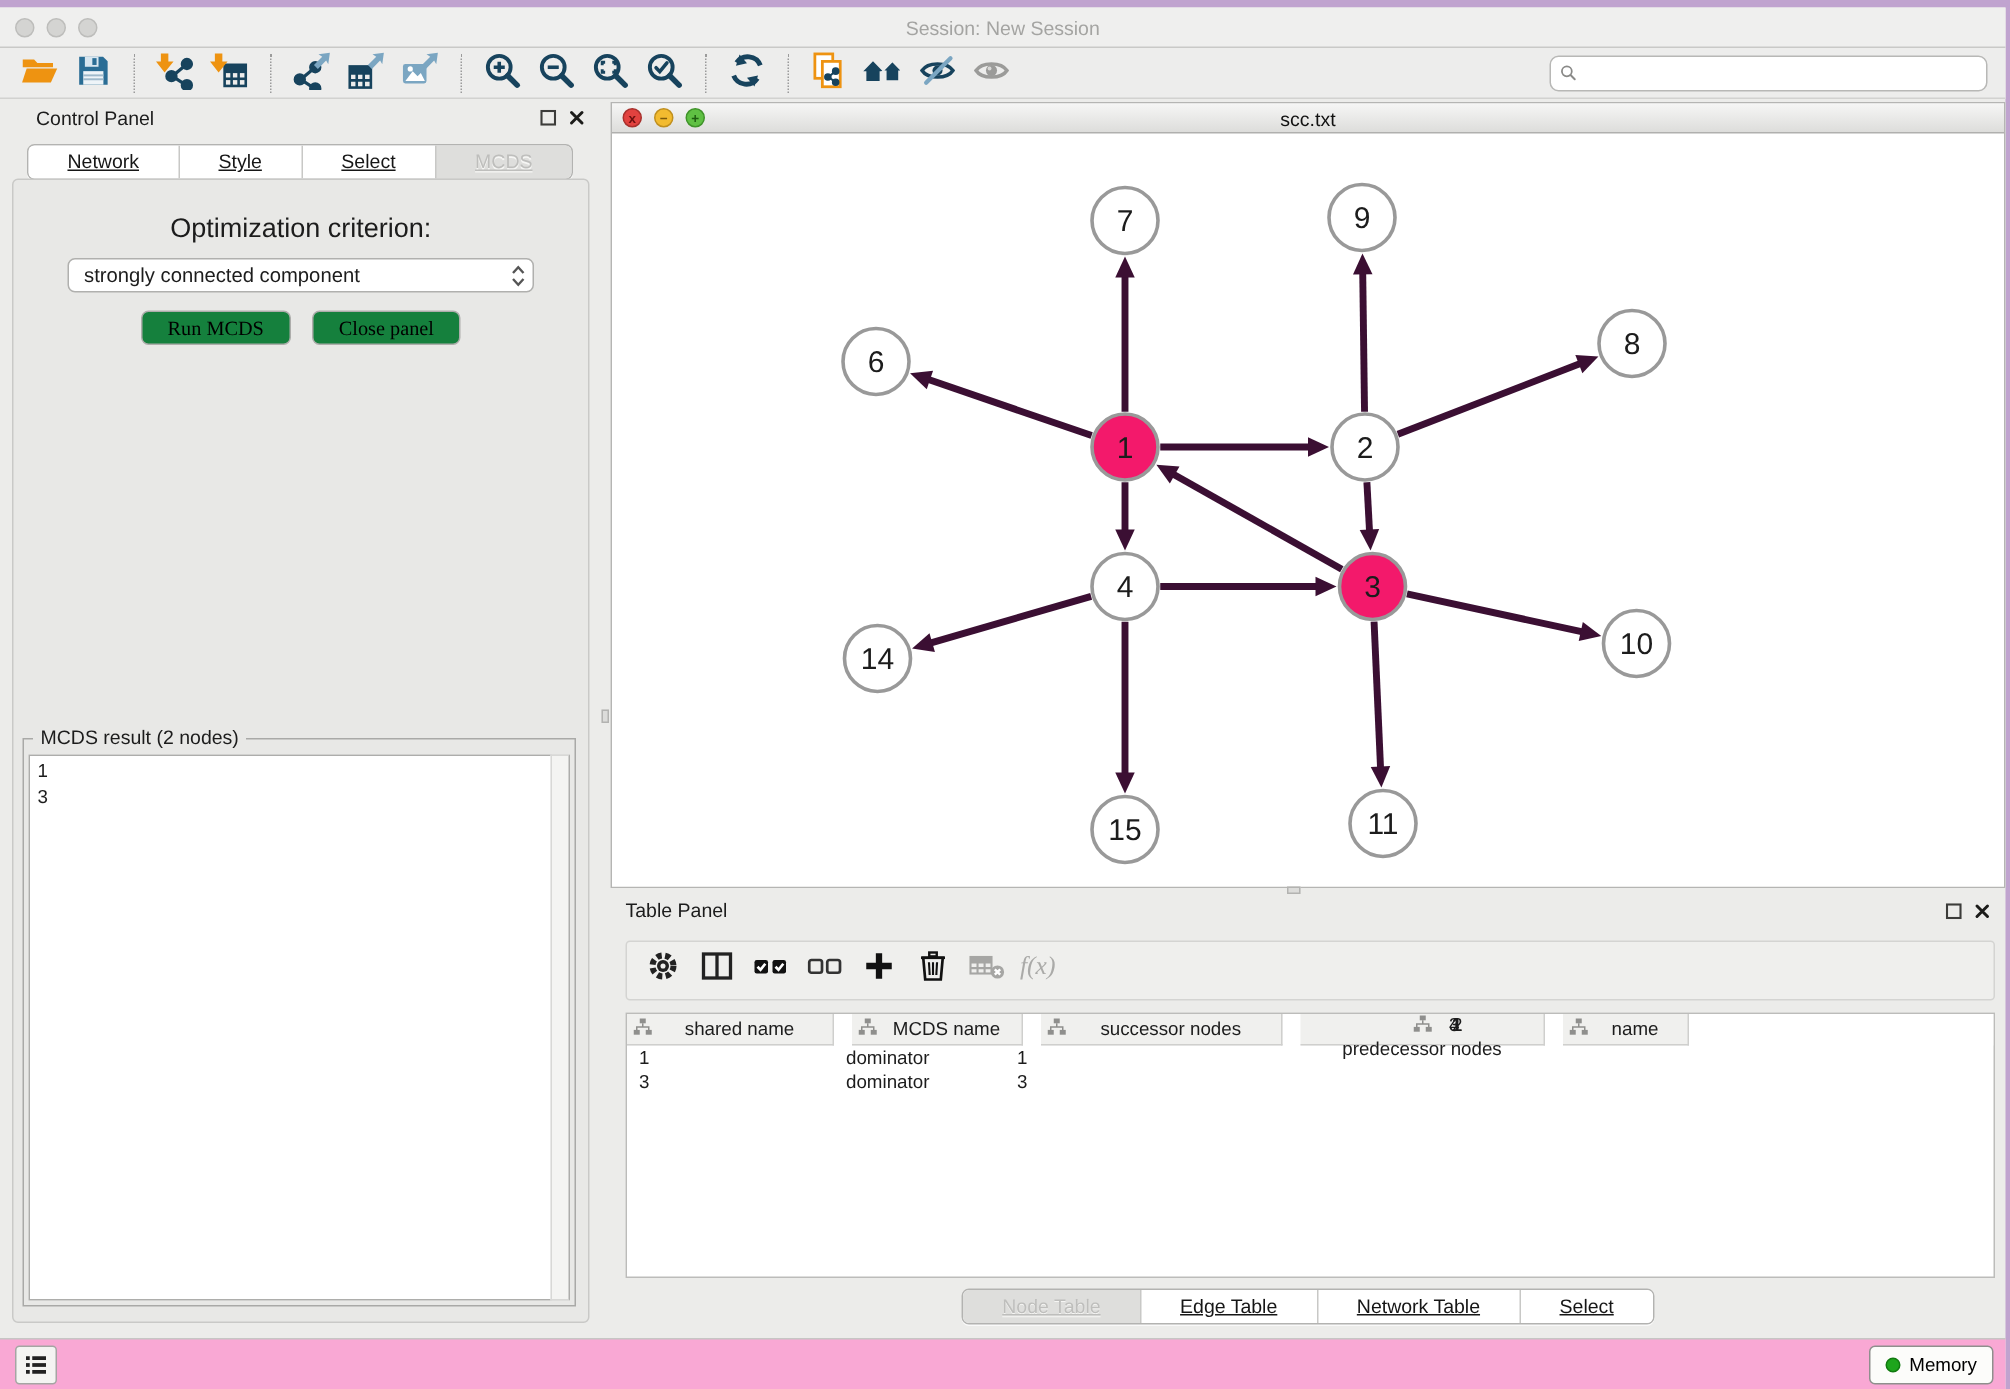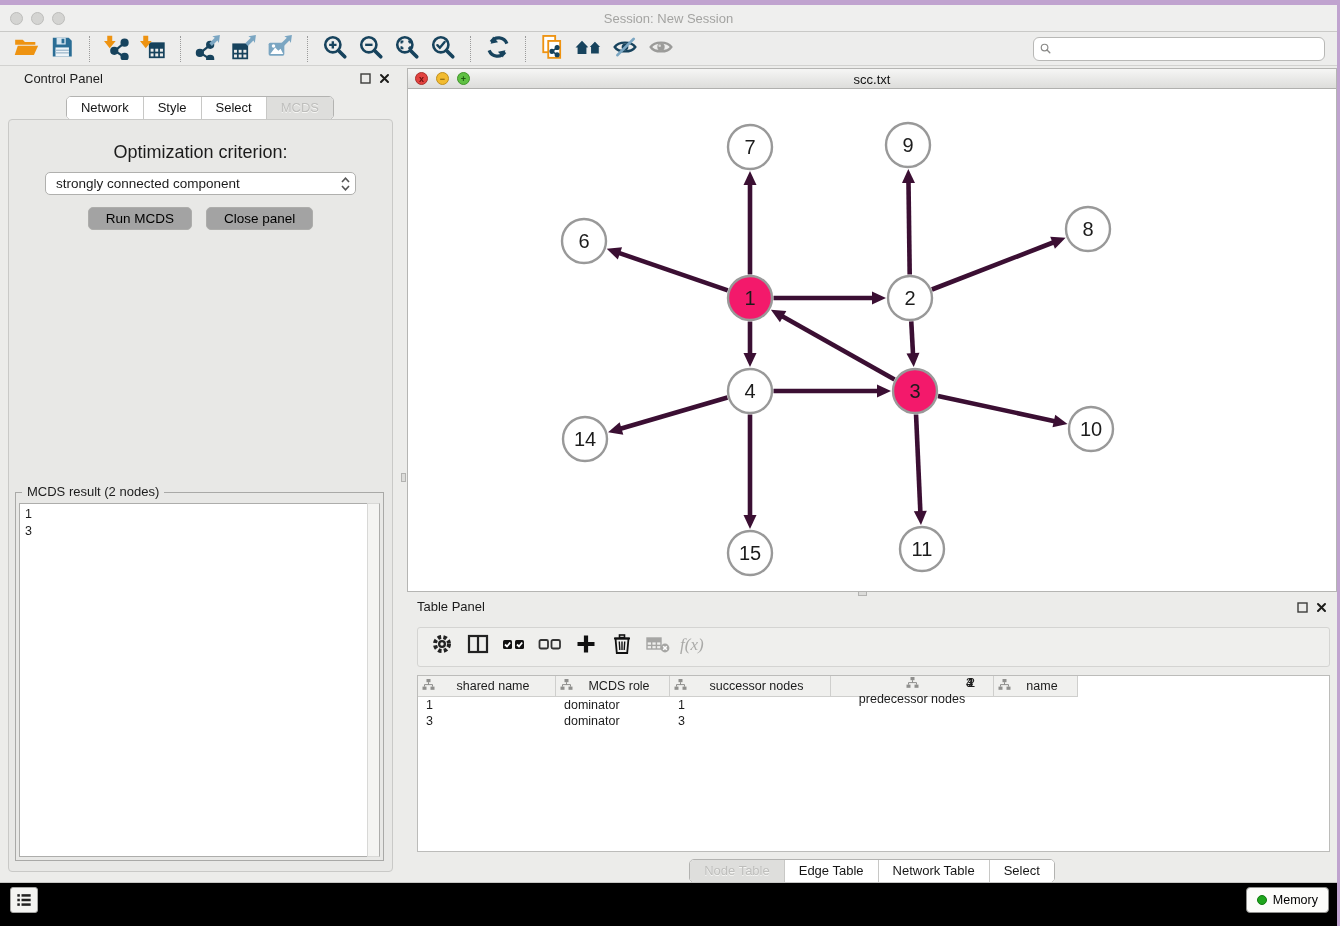--- a/index.html
+++ b/index.html
@@ -24,29 +24,29 @@
 
   
   .main { flex:1; position:relative; }
 
   
   .control-panel { position:absolute; left:0; top:0; width:400px; bottom:0; }
   .cp-header { position:relative; height:26px; padding-left:24px; font-size:13px; line-height:26px; }
   .panel-btns { position:absolute; right:10px; top:7px; display:flex; gap:8px; }
   .cp-tabs { display:flex; justify-content:center; margin-top:4px; }
   .seg { display:inline-flex; border:1px solid #b3b3b1; border-radius:5px; overflow:hidden; background:#fff; box-shadow:0 1px 0 rgba(255,255,255,.7); }
-  .seg .seg-tab { padding:3px 14px; font-size:13px; background:#fff; color:#161616; border-left:1px solid #c8c8c6; cursor:pointer; line-height:16px; }
+  .seg .seg-tab { padding:3px 26px; font-size:13px; background:#fff; color:#161616; border-left:1px solid #c8c8c6; cursor:pointer; line-height:16px;text-decoration:underline; }
   .seg .seg-tab:first-child { border-left:none; }
   .seg .seg-tab.active { background:#dededc; color:#bebebc; text-shadow:0 1px 0 #f6f6f4; }
   .cp-body { position:absolute; left:8px; right:7px; top:53px; bottom:10px; background:#e8e8e6; border:1px solid #c9c9c7; border-radius:4px; }
   .opt-label { text-align:center; margin-top:22px; font-size:18px; }
   .cp-select { display:flex; align-items:center; height:23px; margin:9px 36px 0 36px; background:#fff; border:1px solid #b0b0ae; border-radius:5px; padding:0 4px 0 10px; font-size:13.5px; cursor:pointer; }
   .cp-select .val { flex:1; }
   .btn-row { display:flex; justify-content:center; gap:14px; margin-top:12px; }
-  .pushbtn { height:23px; padding:0 17px; background:#a3a3a3; border:1px solid #adadab; border-radius:5px; font-size:13.5px; font-family:Liberation Sans, sans-serif; cursor:pointer; }
+  .pushbtn { height:23px; padding:0 17px; background:#15803d; border:1px solid #adadab; border-radius:5px; font-size:13.5px; font-family:Liberation Serif, serif; cursor:pointer; }
   .groupbox { position:absolute; left:6px; right:8px; top:372px; bottom:10px; border:1px solid #a9a9a7;text-decoration:underline; }
   .groupbox .gb-title { position:absolute; top:-9px; left:6px; background:#e8e8e6; padding:0 5px; font-size:13px; }
   .gb-text { position:absolute; left:3px; right:3px; top:10px; bottom:3px; background:#fff; border:1px solid #adadab; font-size:12.5px; line-height:17px; padding:2px 5px; white-space:pre; overflow:hidden; }
   .gb-scroll { position:absolute; right:3px; top:10px; bottom:3px; width:13px; background:#f4f4f2; border:1px solid #d8d8d6; border-right:1px solid #adadab; }
 
   
   .v-split { position:absolute; left:400px; top:0; bottom:0; width:7px; }
   .v-grip { position:absolute; left:1px; top:407px; width:5px; height:9px; background:#dcdcda; border:1px solid #b3b3b1; }
   .h-grip { position:absolute; left:451px; top:525px; width:9px; height:5px; background:#dcdcda; border:1px solid #b3b3b1; }
 
@@ -62,30 +62,30 @@
   .net-title { position:absolute; left:0; right:0; top:3px; text-align:center; font-size:13px; color:#111; }
   .net-canvas { position:absolute; left:0; right:0; top:21px; bottom:0; background:#fff; }
   .net-canvas svg { display:block; }
 
   
   .table-panel { position:absolute; left:0; right:0; top:529px; bottom:0; }
   .tp-header { position:relative; height:24px; padding-left:10px; font-size:13px; line-height:24px; }
   .tp-toolbar { position:absolute; left:10px; right:7px; top:32px; height:40px; background:#efefed; border:1px solid #d4d4d2; border-radius:3px; display:flex; align-items:center; gap:4px; padding-left:8px; }
   .tpt-btn { width:32px; height:30px; display:flex; align-items:flex-start; justify-content:center; background:none; border:none; cursor:pointer; }
   .tp-table { position:absolute; left:10px; right:7px; top:80px; height:177px; background:#fff; border:1px solid #bcbcba; overflow:hidden; }
-  .thead { display:flex; height:21px; background:#fff; }
+  .thead { display:flex; height:21px; background:#fff;gap:12px; }
   .th { display:flex; align-items:center; background:#f0f0ee; border-right:1px solid #cfcfcd; border-bottom:1px solid #cfcfcd; font-size:12.5px; padding:0 4px; }
   .th .th-label { flex:1; text-align:center; }
   .trow { display:flex; height:16px; align-items:center; }
   .td { font-size:12.5px; padding:0 8px; overflow:hidden; white-space:nowrap; }
   .td.right { text-align:right; padding-right:13px; }
   .tp-tabs { position:absolute; left:0; right:0; top:264px; display:flex; justify-content:center; }
 
   
-  .statusbar { height:44px; border-top:1px solid #c6c6c4; background:#000000; position:relative; flex:0 0 auto; }
+  .statusbar { height:34px; border-top:1px solid #c6c6c4; background:#f9a8d4; position:relative; flex:0 0 auto; }
   .list-btn { position:absolute; left:10px; top:4px; width:28px; height:26px; background:#f4f4f2; border:1px solid #a5a5a3; border-radius:3px; display:flex; align-items:center; justify-content:center; cursor:pointer; }
   .mem-btn { position:absolute; right:8px; top:4px; height:26px; padding:0 10px; background:#fcfcfa; border:1px solid #8f8f8d; border-radius:4px; display:flex; align-items:center; gap:6px; font-size:12.5px; cursor:pointer; }
   .mem-dot { width:10px; height:10px; border-radius:50%; background:#1ea51c; border:1px solid #117a10; }
 
   .icon-11 { width:11px; height:11px; display:inline-block; }
 </style>
 </head>
 <body>
 
 <div class="window">
@@ -533,21 +533,21 @@
               </div>
               <div class="th" style="width: 114px;">
                 <span><svg width="13" height="13" viewBox="0 0 13 13">
                     <g fill="#8f8f8d">
                       <rect x="4.5" y="1" width="4" height="3.2"></rect>
                       <rect x="0.5" y="8.6" width="4" height="3.2"></rect>
                       <rect x="8.5" y="8.6" width="4" height="3.2"></rect>
                     </g>
                     <path d="M6.5 4.2 V6.6 M2.5 8.6 V6.6 H10.5 V8.6" stroke="#8f8f8d" stroke-width="1" fill="none"></path>
                   </svg></span>
-                <span class="th-label">MCDS role</span>
+                <span class="th-label">MCDS name</span>
               </div>
               <div class="th" style="width: 161px;">
                 <span><svg width="13" height="13" viewBox="0 0 13 13">
                     <g fill="#8f8f8d">
                       <rect x="4.5" y="1" width="4" height="3.2"></rect>
                       <rect x="0.5" y="8.6" width="4" height="3.2"></rect>
                       <rect x="8.5" y="8.6" width="4" height="3.2"></rect>
                     </g>
                     <path d="M6.5 4.2 V6.6 M2.5 8.6 V6.6 H10.5 V8.6" stroke="#8f8f8d" stroke-width="1" fill="none"></path>
                   </svg></span>

